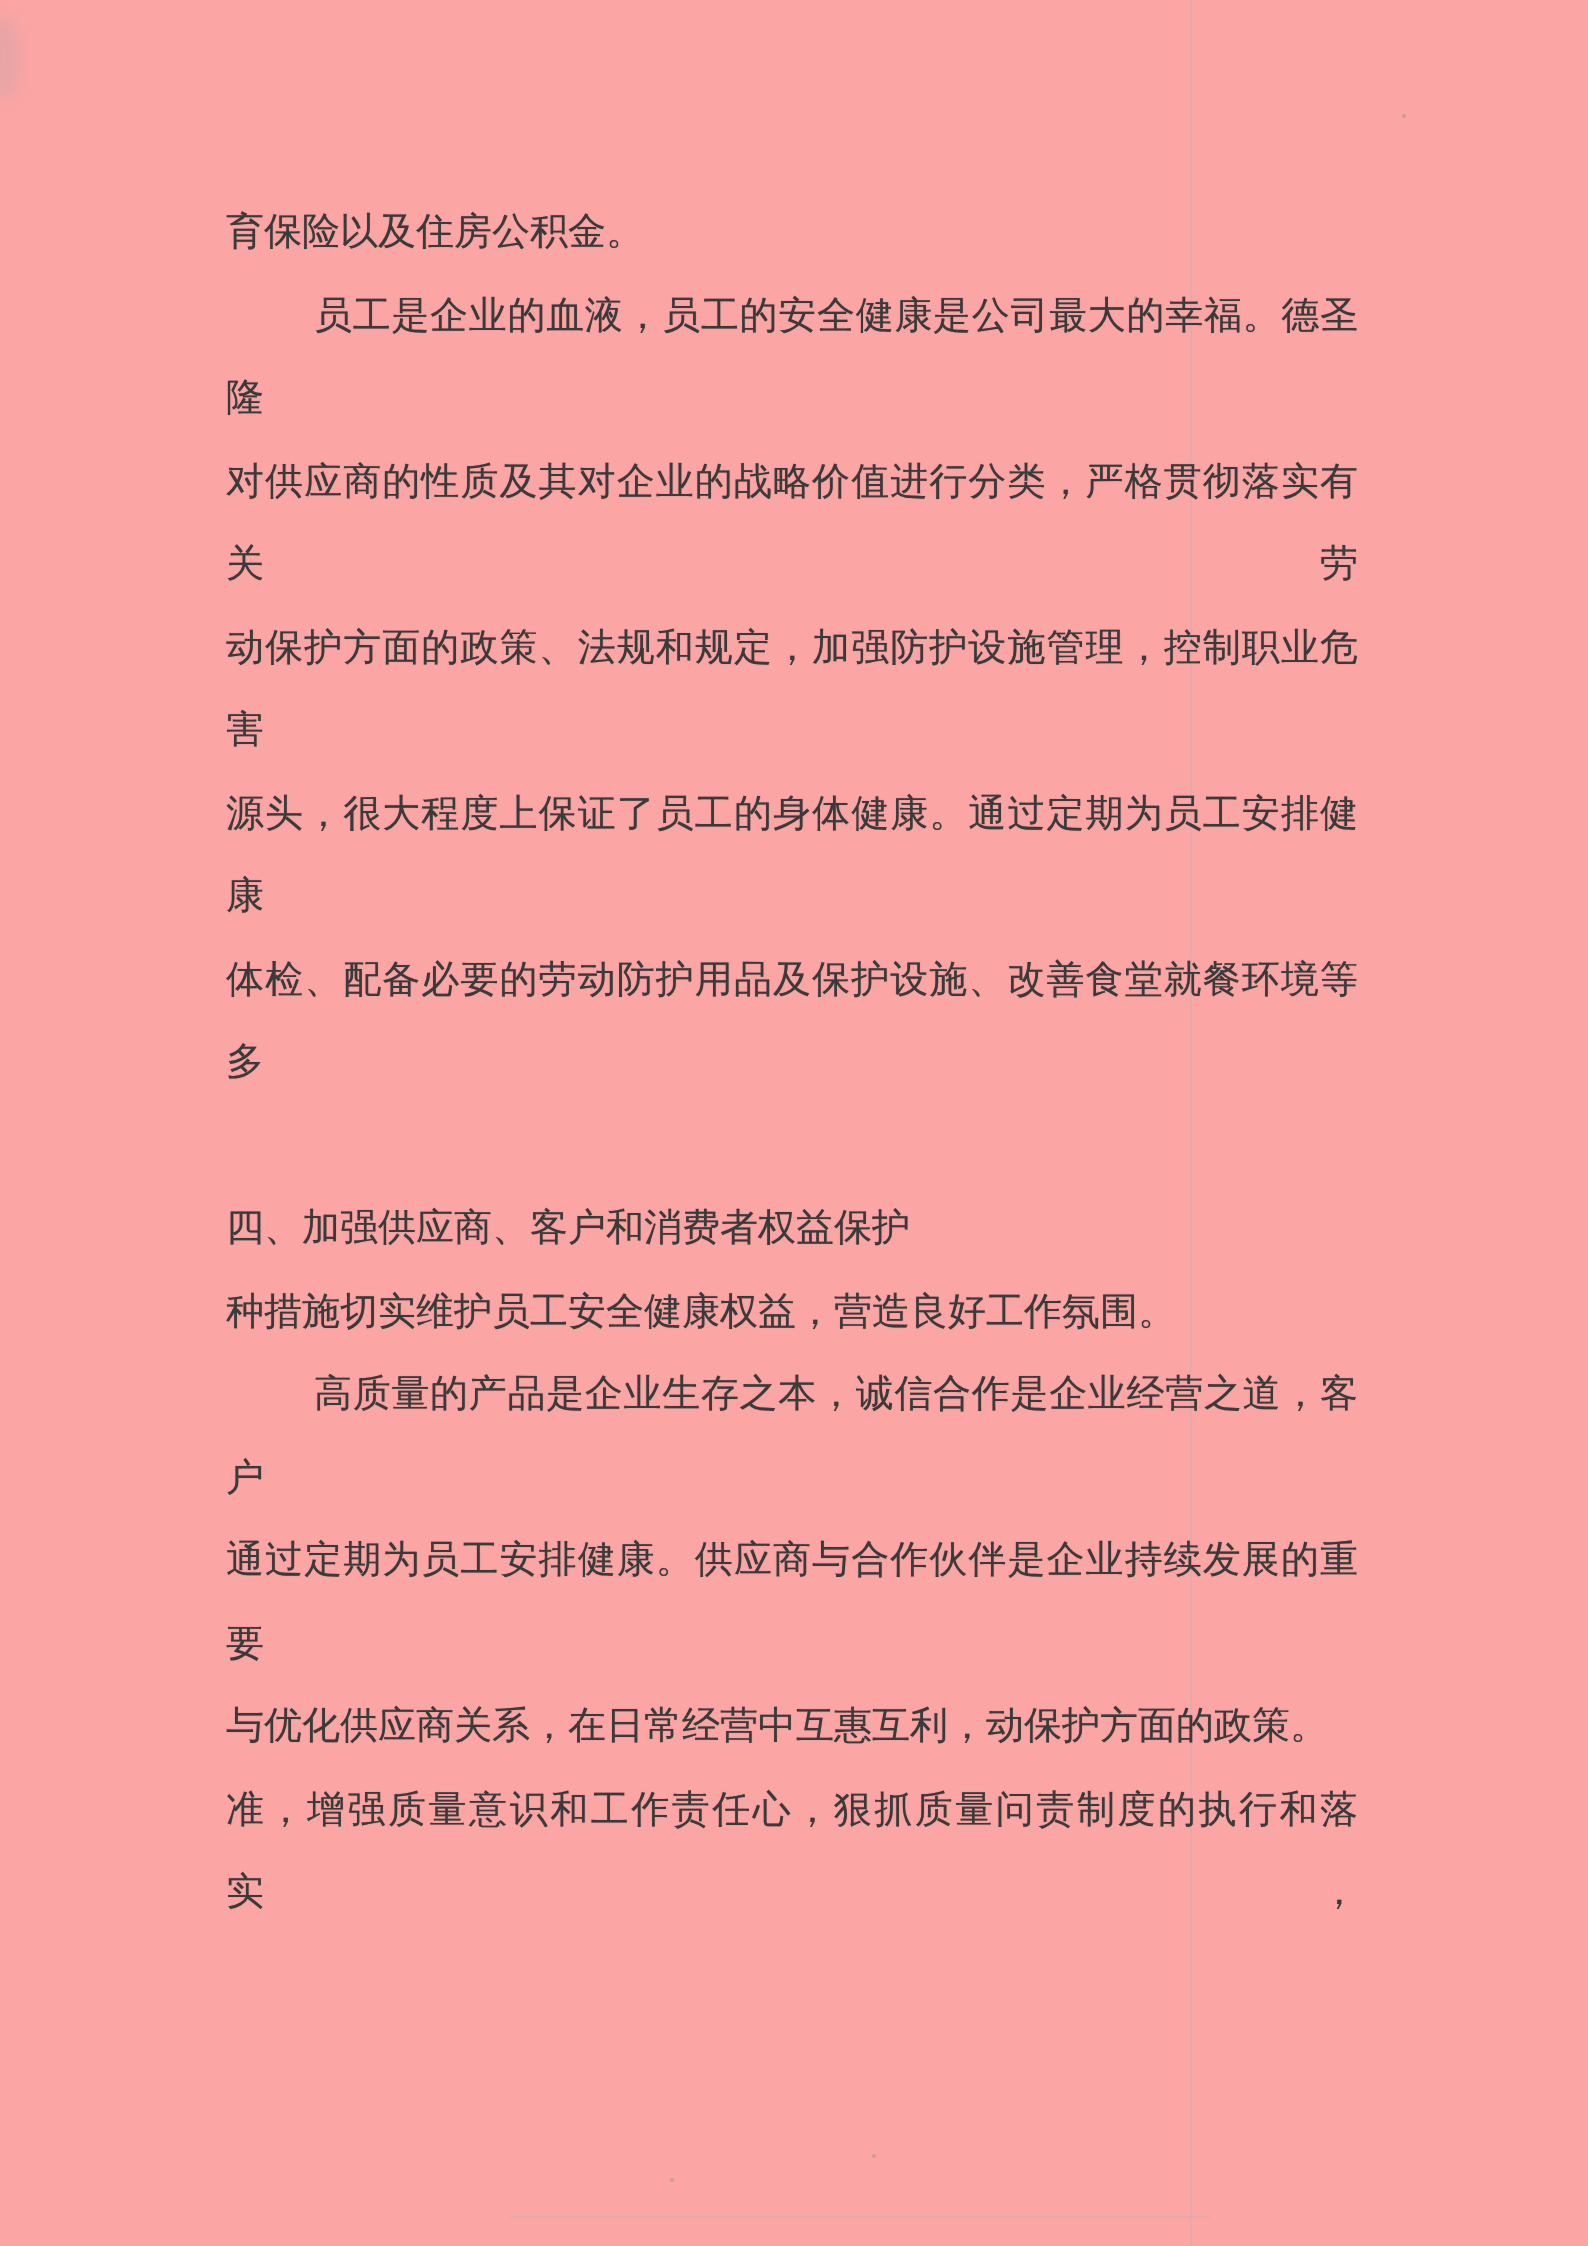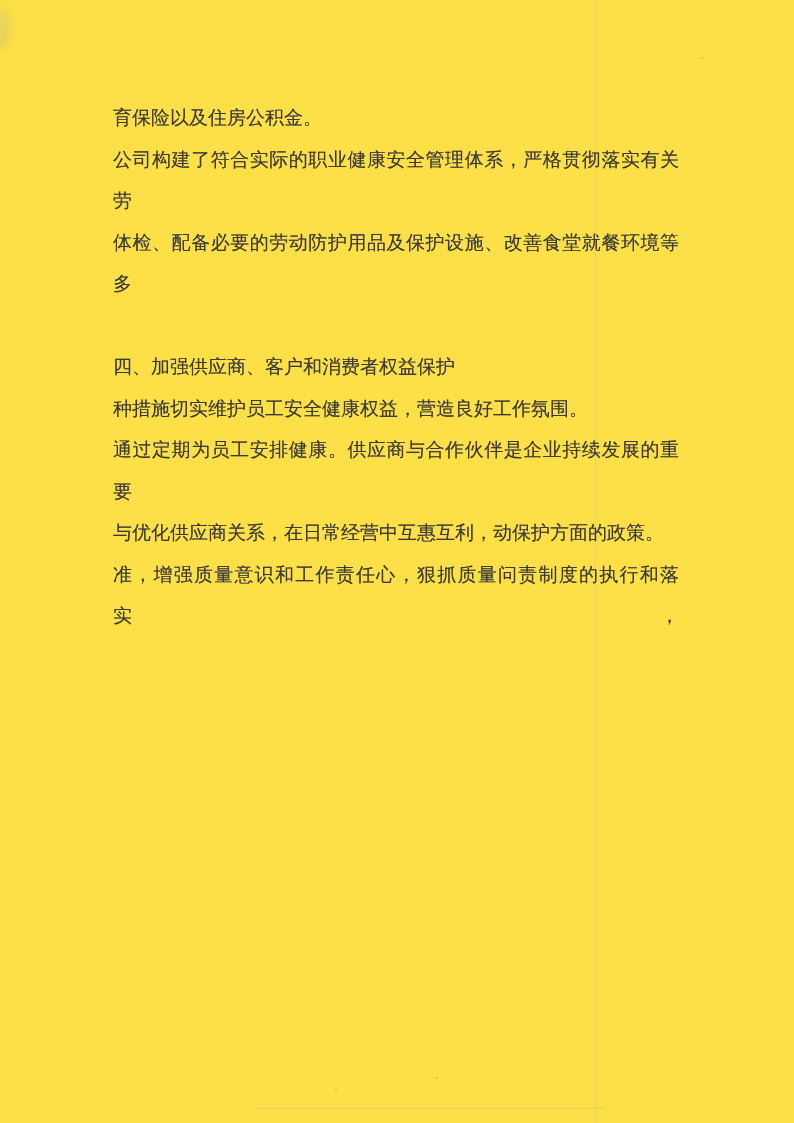--- a/index.html
+++ b/index.html
@@ -5,23 +5,23 @@
   html, body {
     margin: 0;
     padding: 0;
     background: #e8e8e8;
   }
   .page {
     position: relative;
     width: 794px;
     height: 1123px;
     margin: 0 auto;
-    background: #fde047;
+    background: #fca5a5;
     overflow: hidden;
-    font-family: Liberation Serif, serif;
+    font-family: Liberation Mono, monospace;
   }
   .textblock {
     position: absolute;
     left: 113px;
     top: 97px;
     width: 566px;
     font-size: 19px;
     color: #3a3a3a;
     text-shadow: 0 0 0.5px rgba(70,70,70,0.55);
   }
@@ -84,23 +84,27 @@
   <div class="smudge"></div>
   <div class="streak-v"></div>
   <div class="streak-h"></div>
   <div class="speck" style="left:567px; top:148px;"></div>
   <div class="speck" style="left:436px; top:1077px;"></div>
   <div class="speck" style="left:335px; top:1089px;"></div>
   <div class="speck" style="left:701px; top:57px;"></div>
 
   <div class="textblock">
     <div class="line no-just">育保险以及住房公积金。</div>
-    <div class="line">公司构建了符合实际的职业健康安全管理体系，严格贯彻落实有关劳</div>
+    <div class="line indent">员工是企业的血液，员工的安全健康是公司最大的幸福。德圣隆</div>
+    <div class="line">对供应商的性质及其对企业的战略价值进行分类，严格贯彻落实有关劳</div>
+    <div class="line">动保护方面的政策、法规和规定，加强防护设施管理，控制职业危害</div>
+    <div class="line">源头，很大程度上保证了员工的身体健康。通过定期为员工安排健康</div>
     <div class="line">体检、配备必要的劳动防护用品及保护设施、改善食堂就餐环境等多</div>
     <div class="line no-just heading-gap">四、加强供应商、客户和消费者权益保护</div>
     <div class="line no-just">种措施切实维护员工安全健康权益，营造良好工作氛围。</div>
+    <div class="line indent">高质量的产品是企业生存之本，诚信合作是企业经营之道，客户</div>
     <div class="line">通过定期为员工安排健康。供应商与合作伙伴是企业持续发展的重要</div>
     <div class="line no-just">与优化供应商关系，在日常经营中互惠互利，动保护方面的政策。</div>
     <div class="line">准，增强质量意识和工作责任心，狠抓质量问责制度的执行和落实，</div>
 
   </div>
 
 </div>
 
 </body></html>

